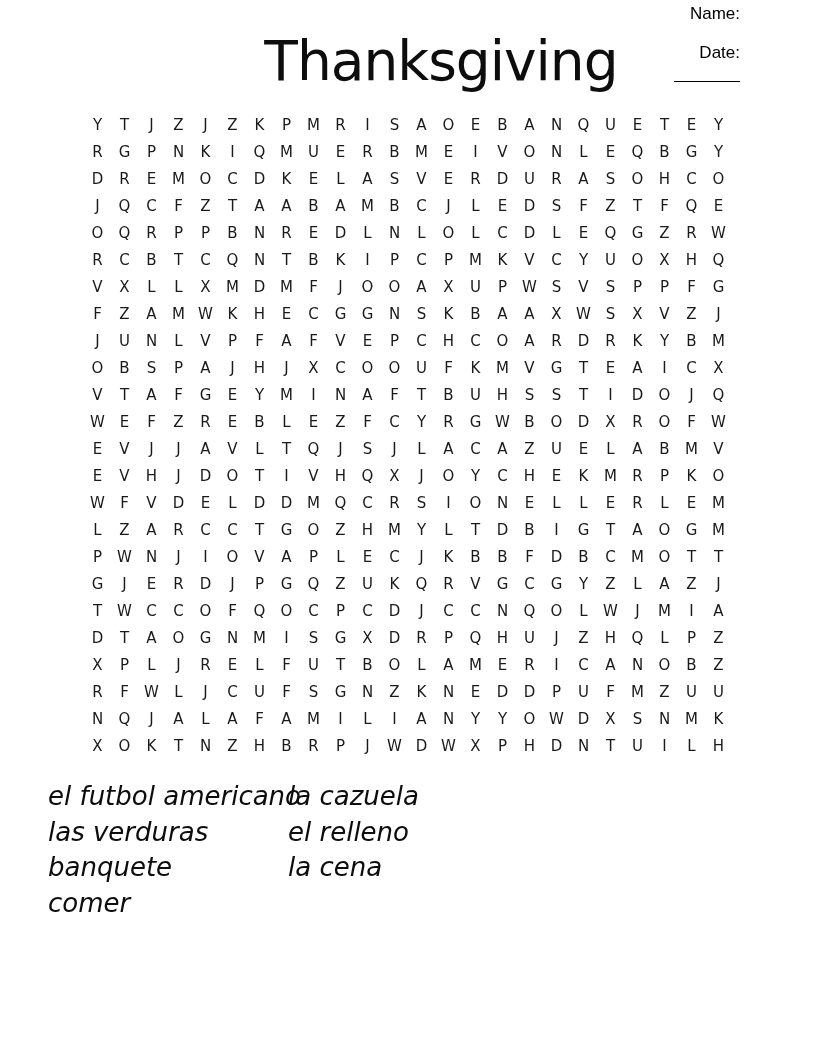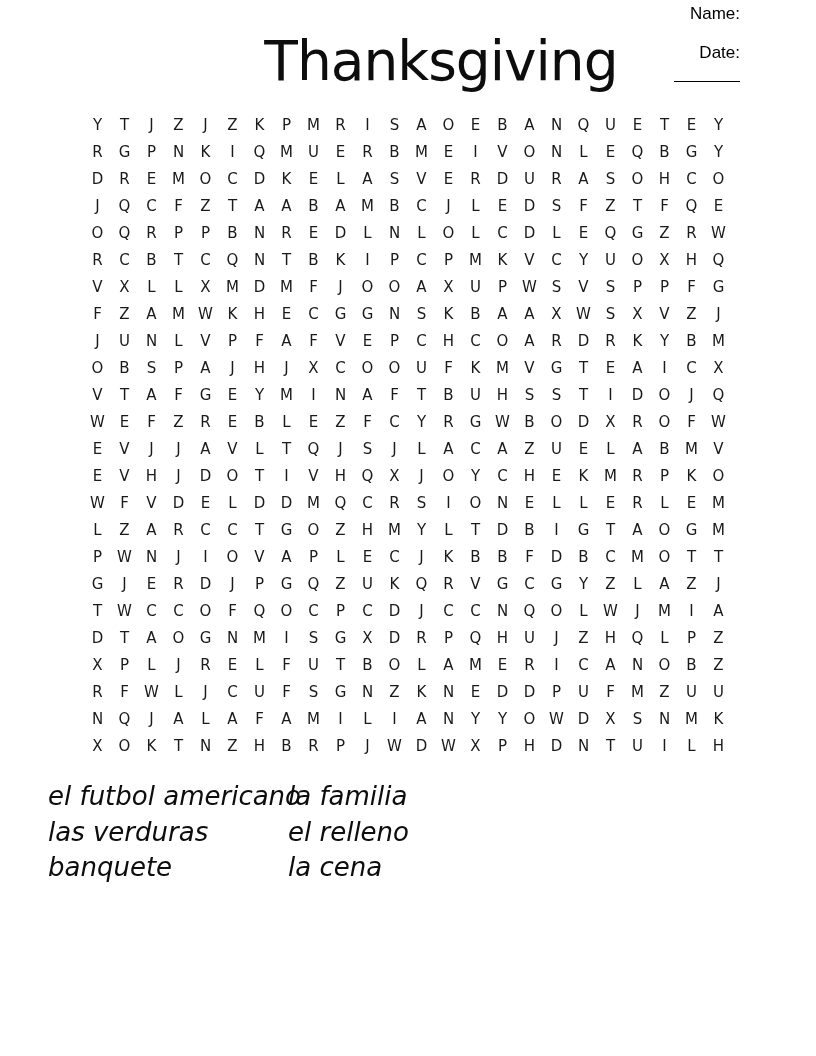--- a/index.html
+++ b/index.html
@@ -723,19 +723,20 @@
       <span class="grid-cell">L</span>
       <span class="grid-cell">H</span>
     </div>
   </div>
 
 <div class="word-list">
     <div class="word-col word-col-1">
       <div class="word-item">el futbol americano</div>
       <div class="word-item">las verduras</div>
       <div class="word-item">banquete</div>
+      <div class="word-item">comer</div>
     </div>
     <div class="word-col word-col-2">
-      <div class="word-item">la familia</div>
+      <div class="word-item">la cazuela</div>
       <div class="word-item">el relleno</div>
       <div class="word-item">la cena</div>
     </div>
   </div>
 
 </body></html>

